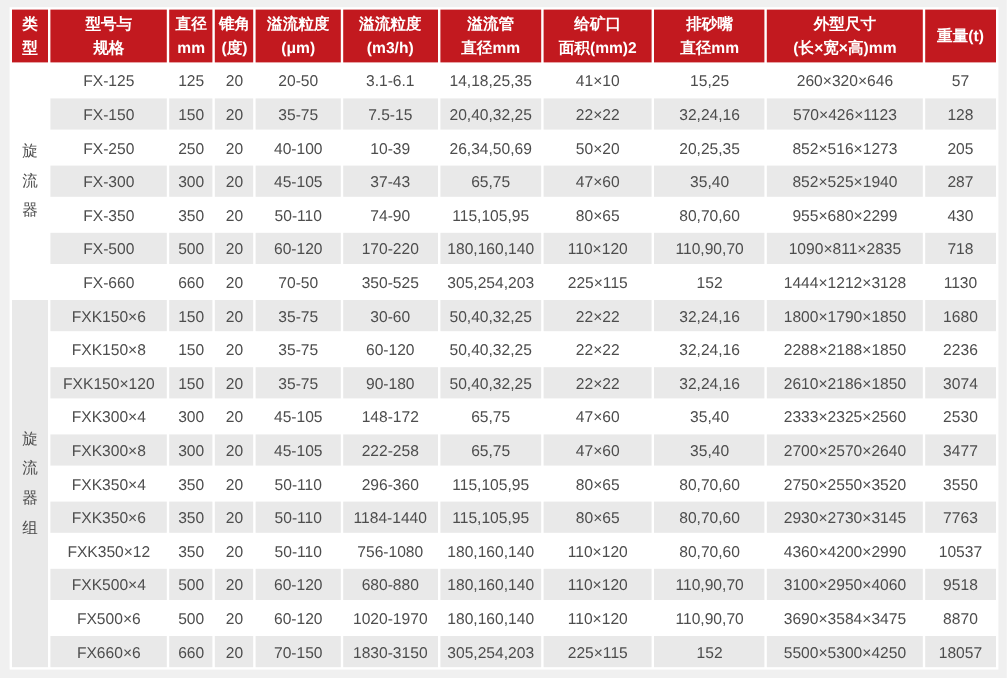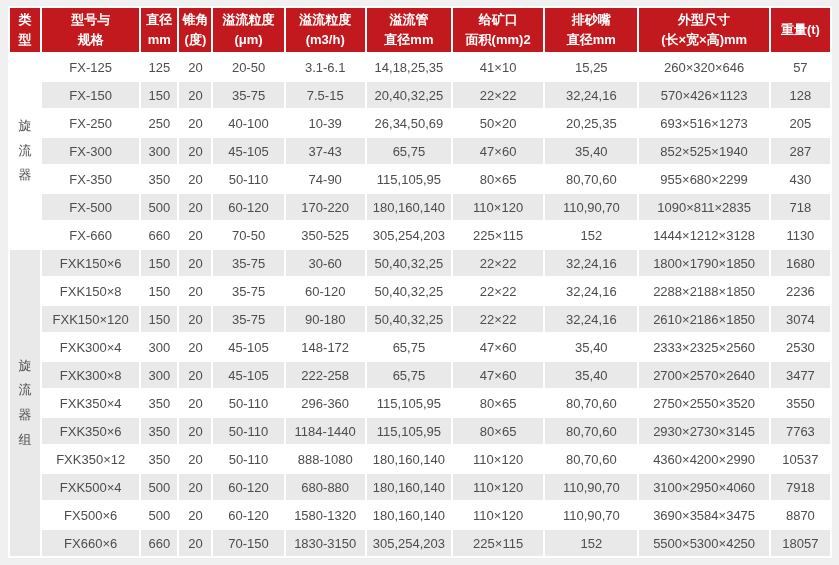--- a/index.html
+++ b/index.html
@@ -119,21 +119,21 @@
         </tr>
         <tr>
           <td>FX-250</td>
           <td>250</td>
           <td>20</td>
           <td>40-100</td>
           <td>10-39</td>
           <td>26,34,50,69</td>
           <td>50×20</td>
           <td>20,25,35</td>
-          <td>693×516×1273</td>
+          <td>852×516×1273</td>
           <td>205</td>
         </tr>
         <tr class="alt">
           <td>FX-300</td>
           <td>300</td>
           <td>20</td>
           <td>45-105</td>
           <td>37-43</td>
           <td>65,75</td>
           <td>47×60</td>
@@ -263,45 +263,45 @@
           <td>80×65</td>
           <td>80,70,60</td>
           <td>2930×2730×3145</td>
           <td>7763</td>
         </tr>
         <tr>
           <td>FXK350×12</td>
           <td>350</td>
           <td>20</td>
           <td>50-110</td>
-          <td>888-1080</td>
+          <td>756-1080</td>
           <td>180,160,140</td>
           <td>110×120</td>
           <td>80,70,60</td>
           <td>4360×4200×2990</td>
           <td>10537</td>
         </tr>
         <tr class="alt">
           <td>FXK500×4</td>
           <td>500</td>
           <td>20</td>
           <td>60-120</td>
           <td>680-880</td>
           <td>180,160,140</td>
           <td>110×120</td>
           <td>110,90,70</td>
           <td>3100×2950×4060</td>
-          <td>7918</td>
+          <td>9518</td>
         </tr>
         <tr>
           <td>FX500×6</td>
           <td>500</td>
           <td>20</td>
           <td>60-120</td>
-          <td>1580-1320</td>
+          <td>1020-1970</td>
           <td>180,160,140</td>
           <td>110×120</td>
           <td>110,90,70</td>
           <td>3690×3584×3475</td>
           <td>8870</td>
         </tr>
         <tr class="alt">
           <td>FX660×6</td>
           <td>660</td>
           <td>20</td>

